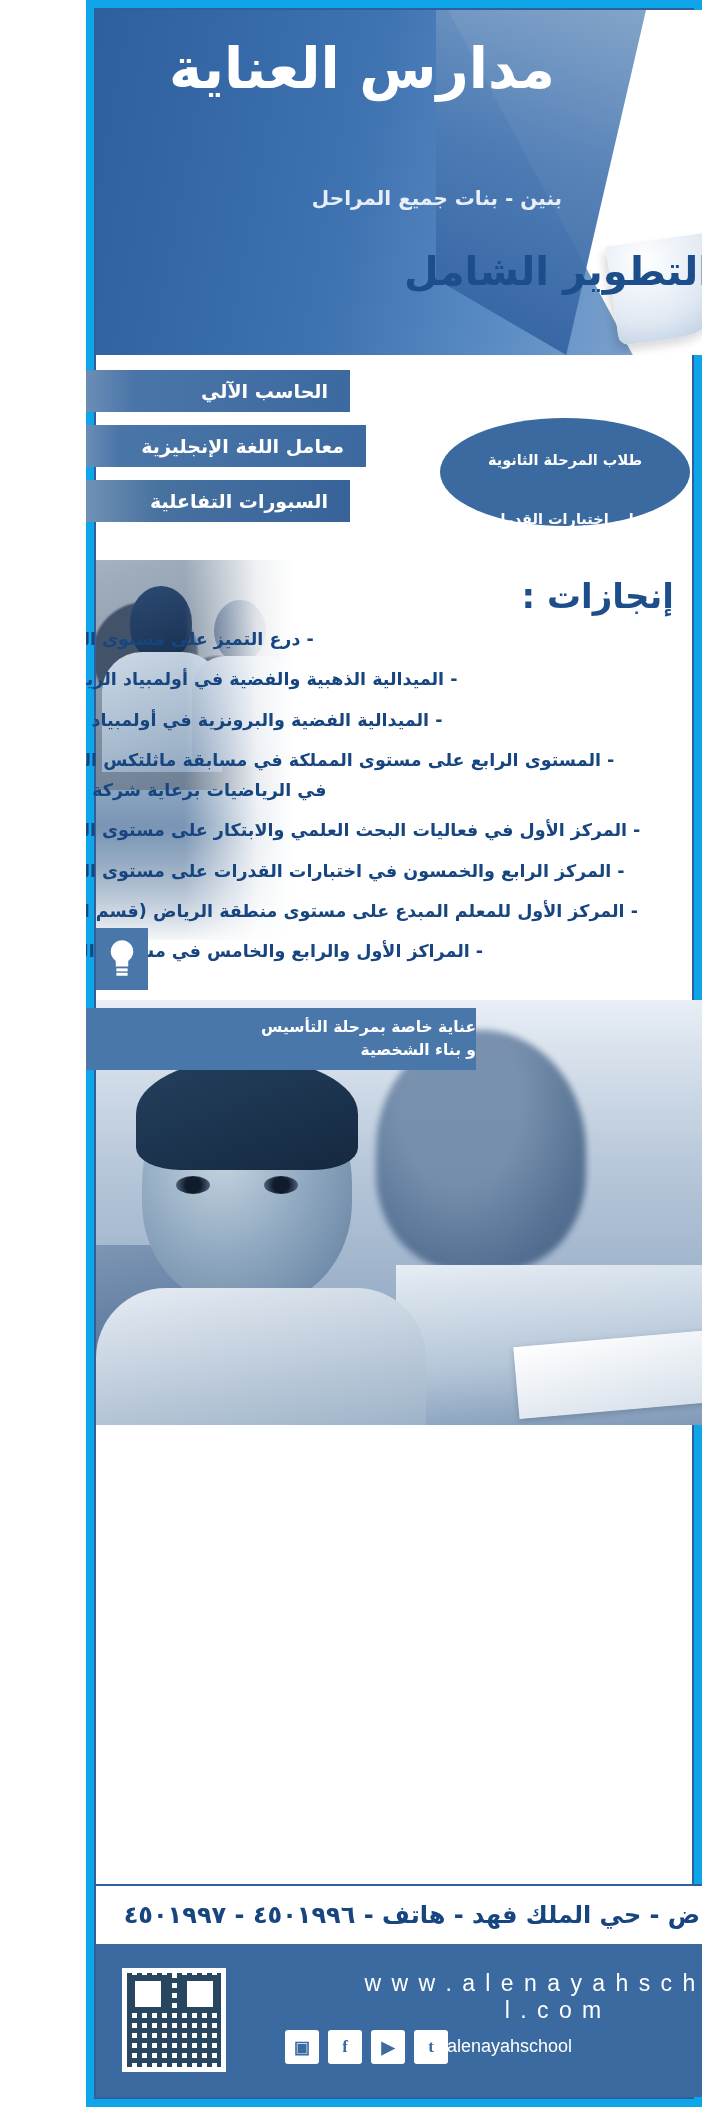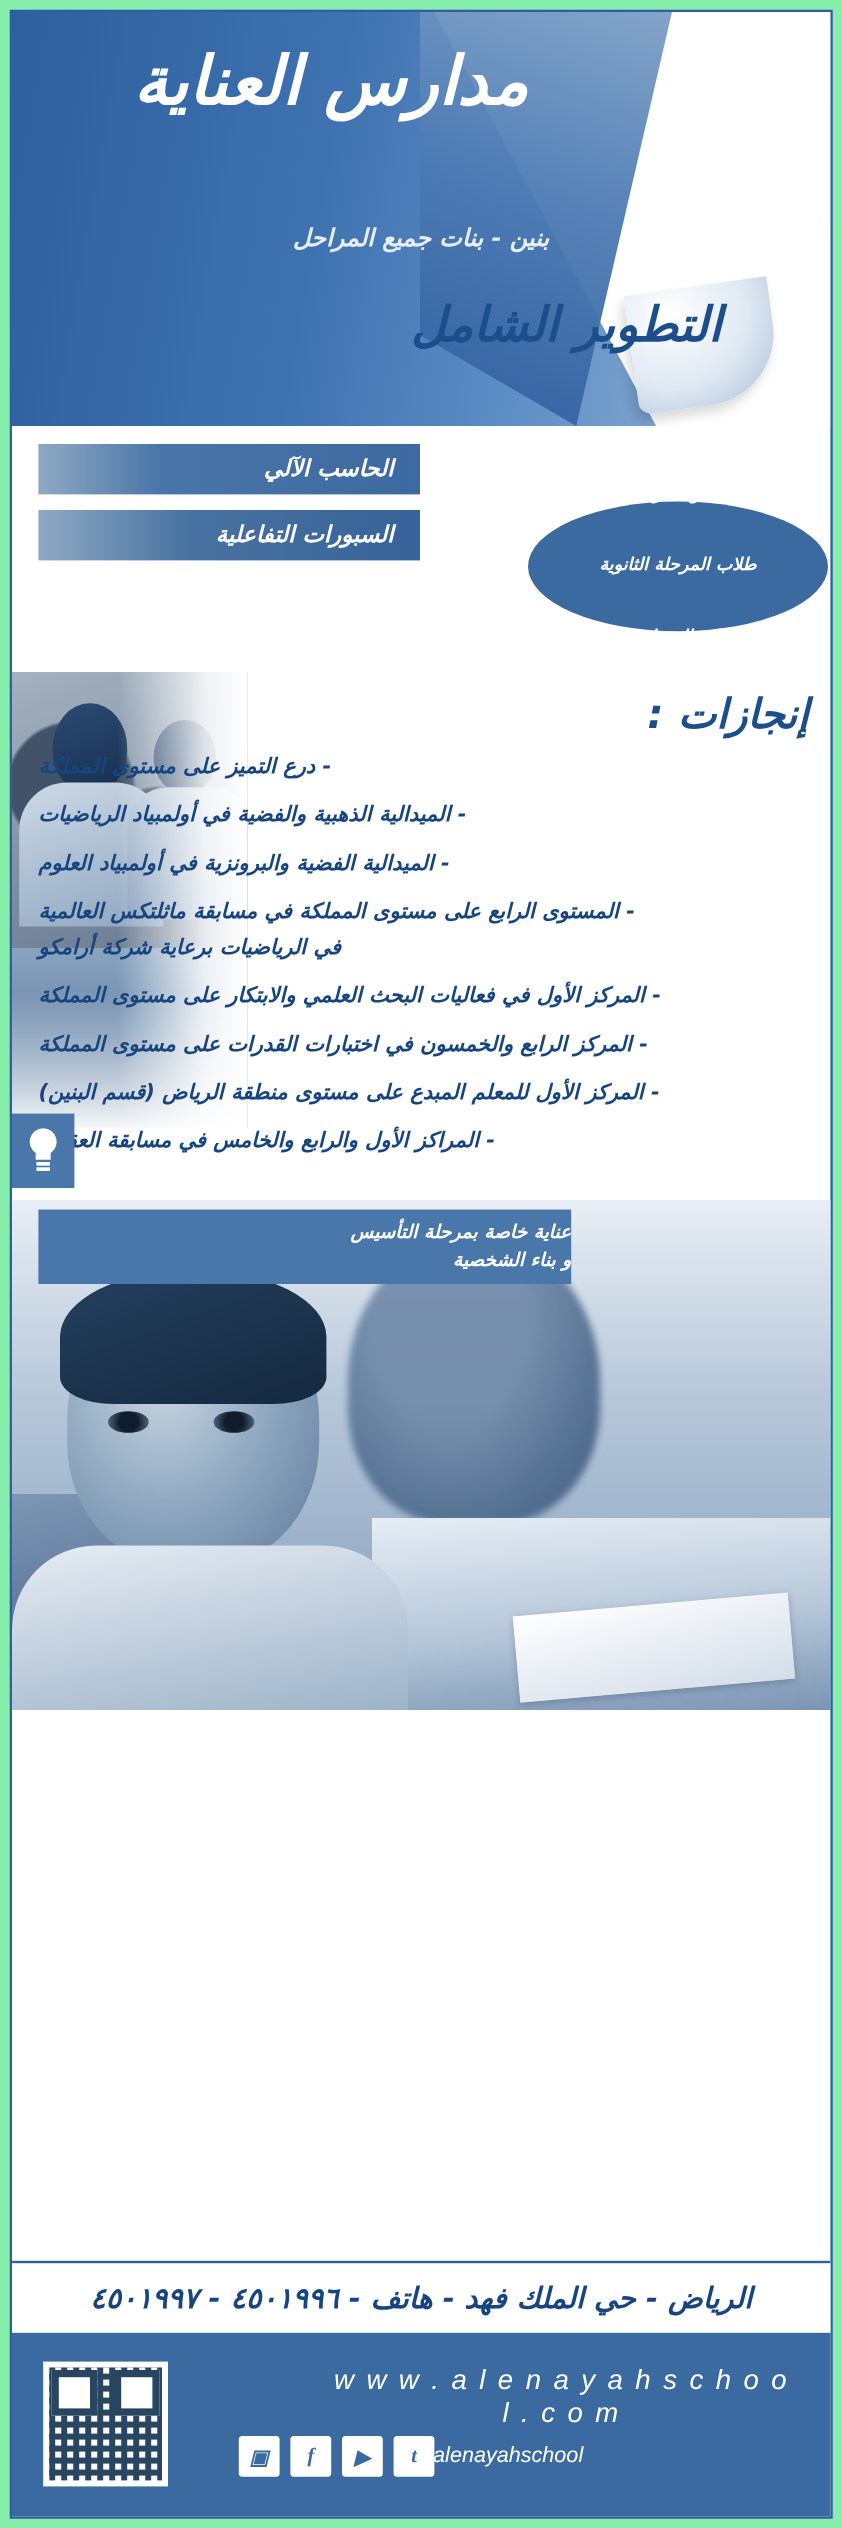--- a/index.html
+++ b/index.html
@@ -3,24 +3,23 @@
 <meta charset="utf-8">
 <style>
   * { box-sizing: border-box; margin: 0; padding: 0; }
   html, body {
     width: 702px; height: 2107px;
     background: #ffffff;
     font-family: "DejaVu Sans", "Liberation Sans", sans-serif;
   }
   .page {
     position: relative;
-    width: 702px; height: 2107px;
+    width: 616px; height: 2107px;
     overflow: hidden;
-    background: #86efac;
-    font-style: italic;
+    background: #0ea5e9;
   }
   
   .frame {
     position: absolute;
     left: 8px; top: 8px; right: 8px; bottom: 8px;
     border: 2px solid #2e5f9e;
     background: #ffffff;
   }
 
   
@@ -417,20 +416,21 @@
     <div class="fold-shade"></div>
     <div class="curl"></div>
     <div class="logo-mark">مدارس</div>
     <div class="school-name">مدارس العناية</div>
     <div class="school-sub">بنين - بنات جميع المراحل</div>
     <div class="tagline">التطوير الشامل</div>
   </div>
 
   <div class="bars">
     <div class="bar b1">الحاسب الآلي</div>
+    <div class="bar b2">معامل اللغة الإنجليزية</div>
     <div class="bar b3">السبورات التفاعلية</div>
   </div>
 
   <div class="oval">
     <span>برنامج خاص لتدريب وتأهيل</span>
     <span>طلاب المرحلة الثانوية</span>
     <span>على اختبارات القدرات والتحصيل</span>
   </div>
 
   <div class="photo-strip">

